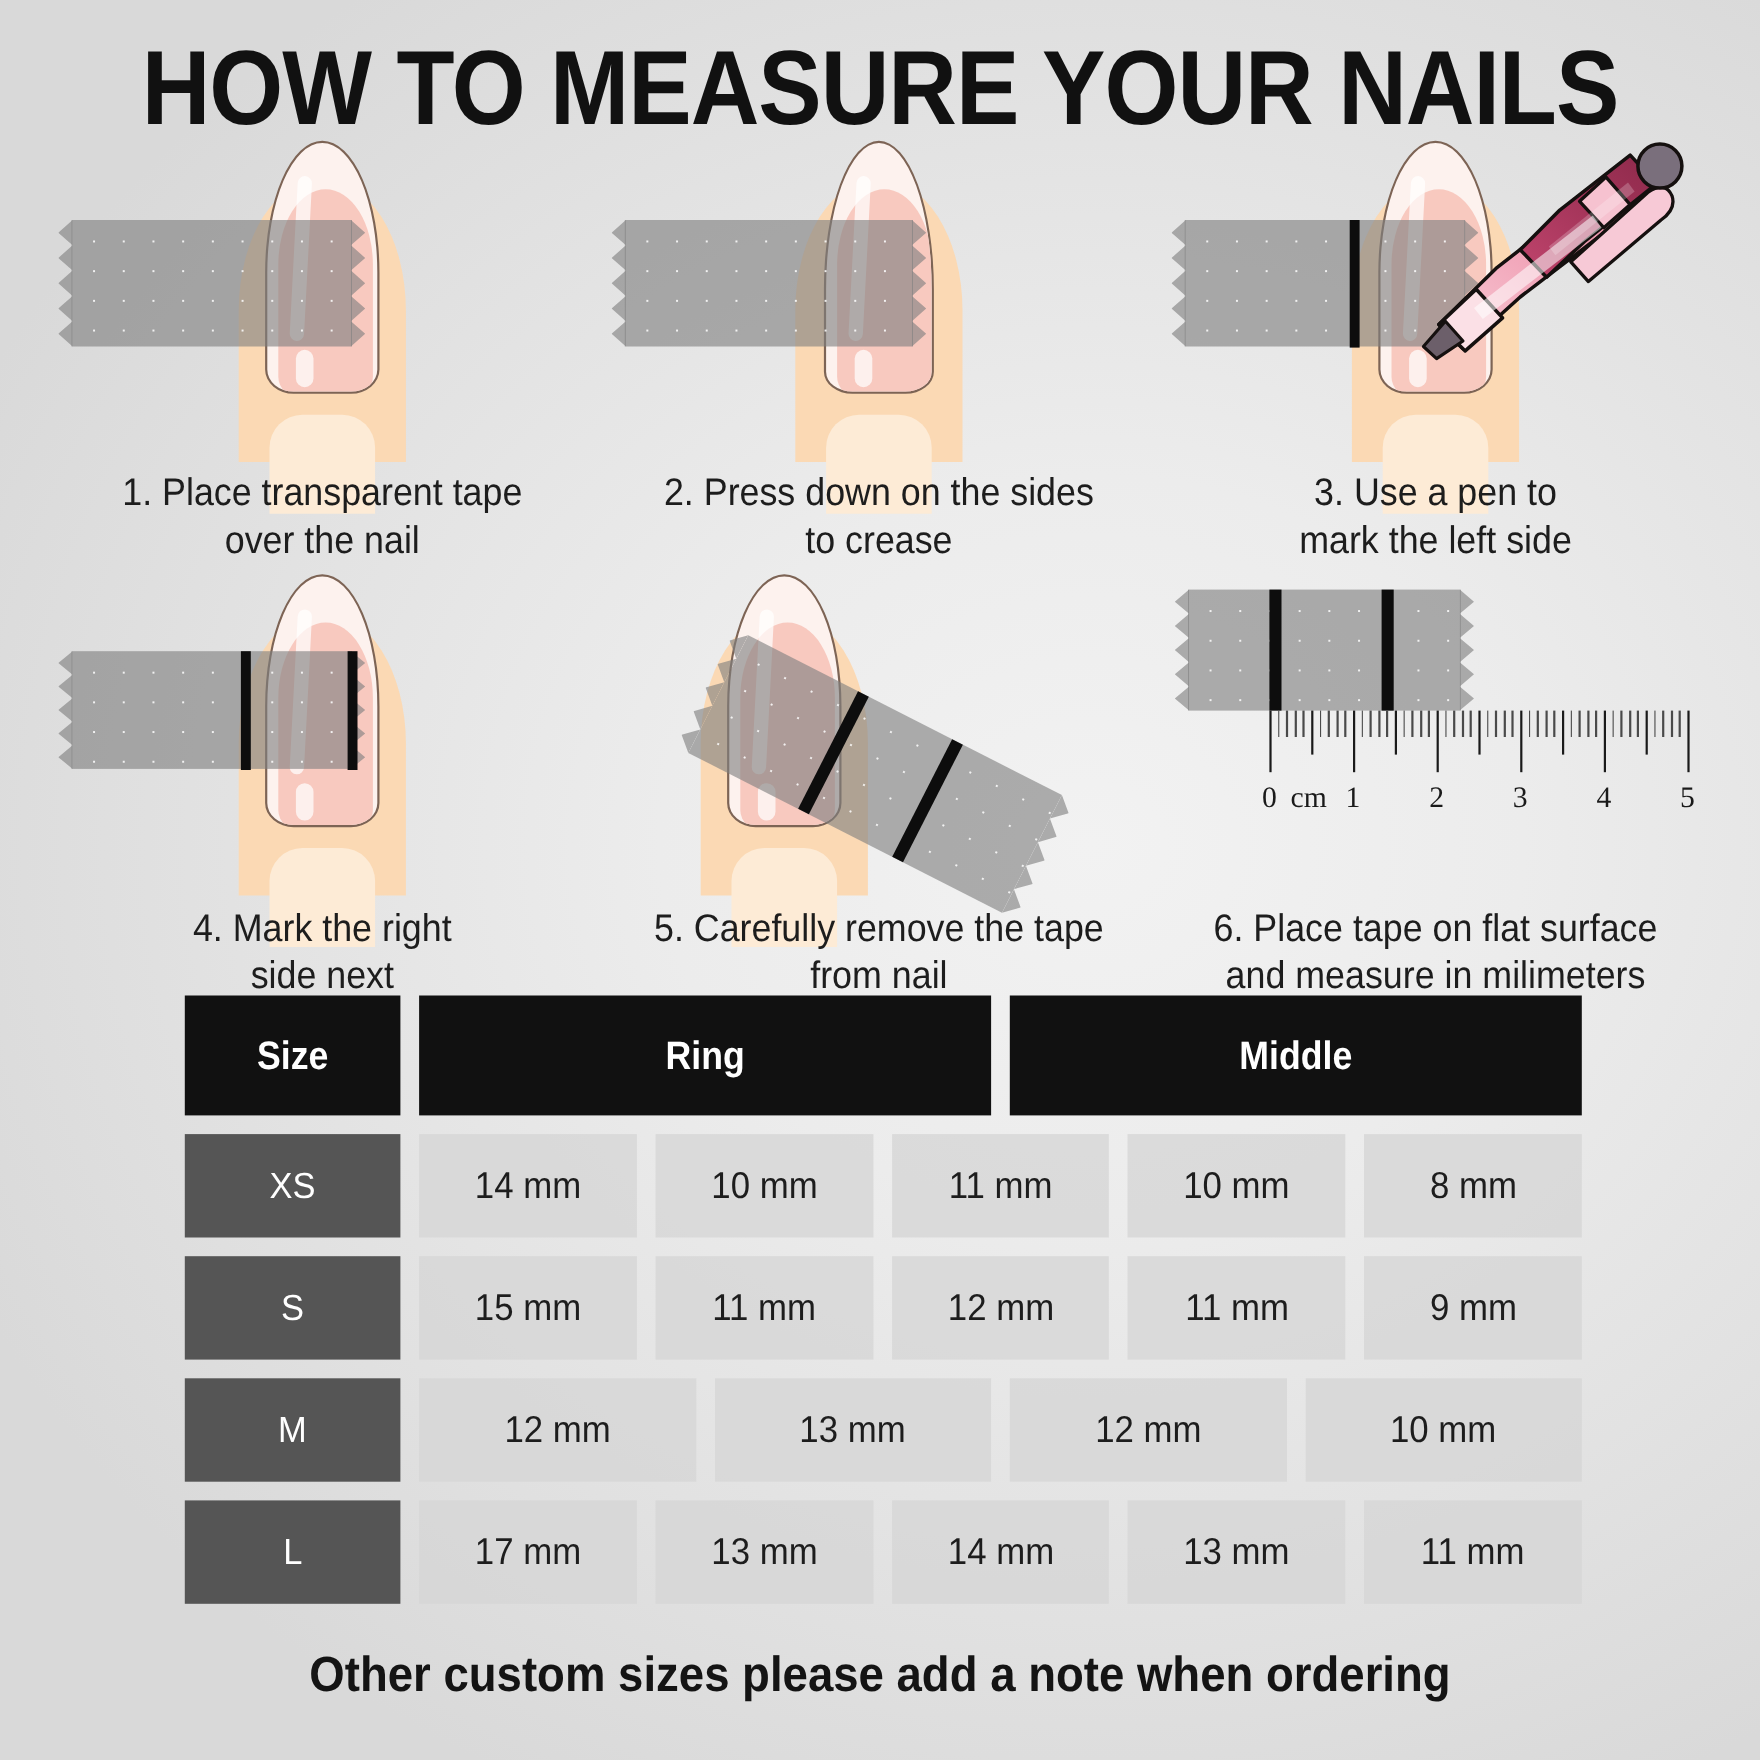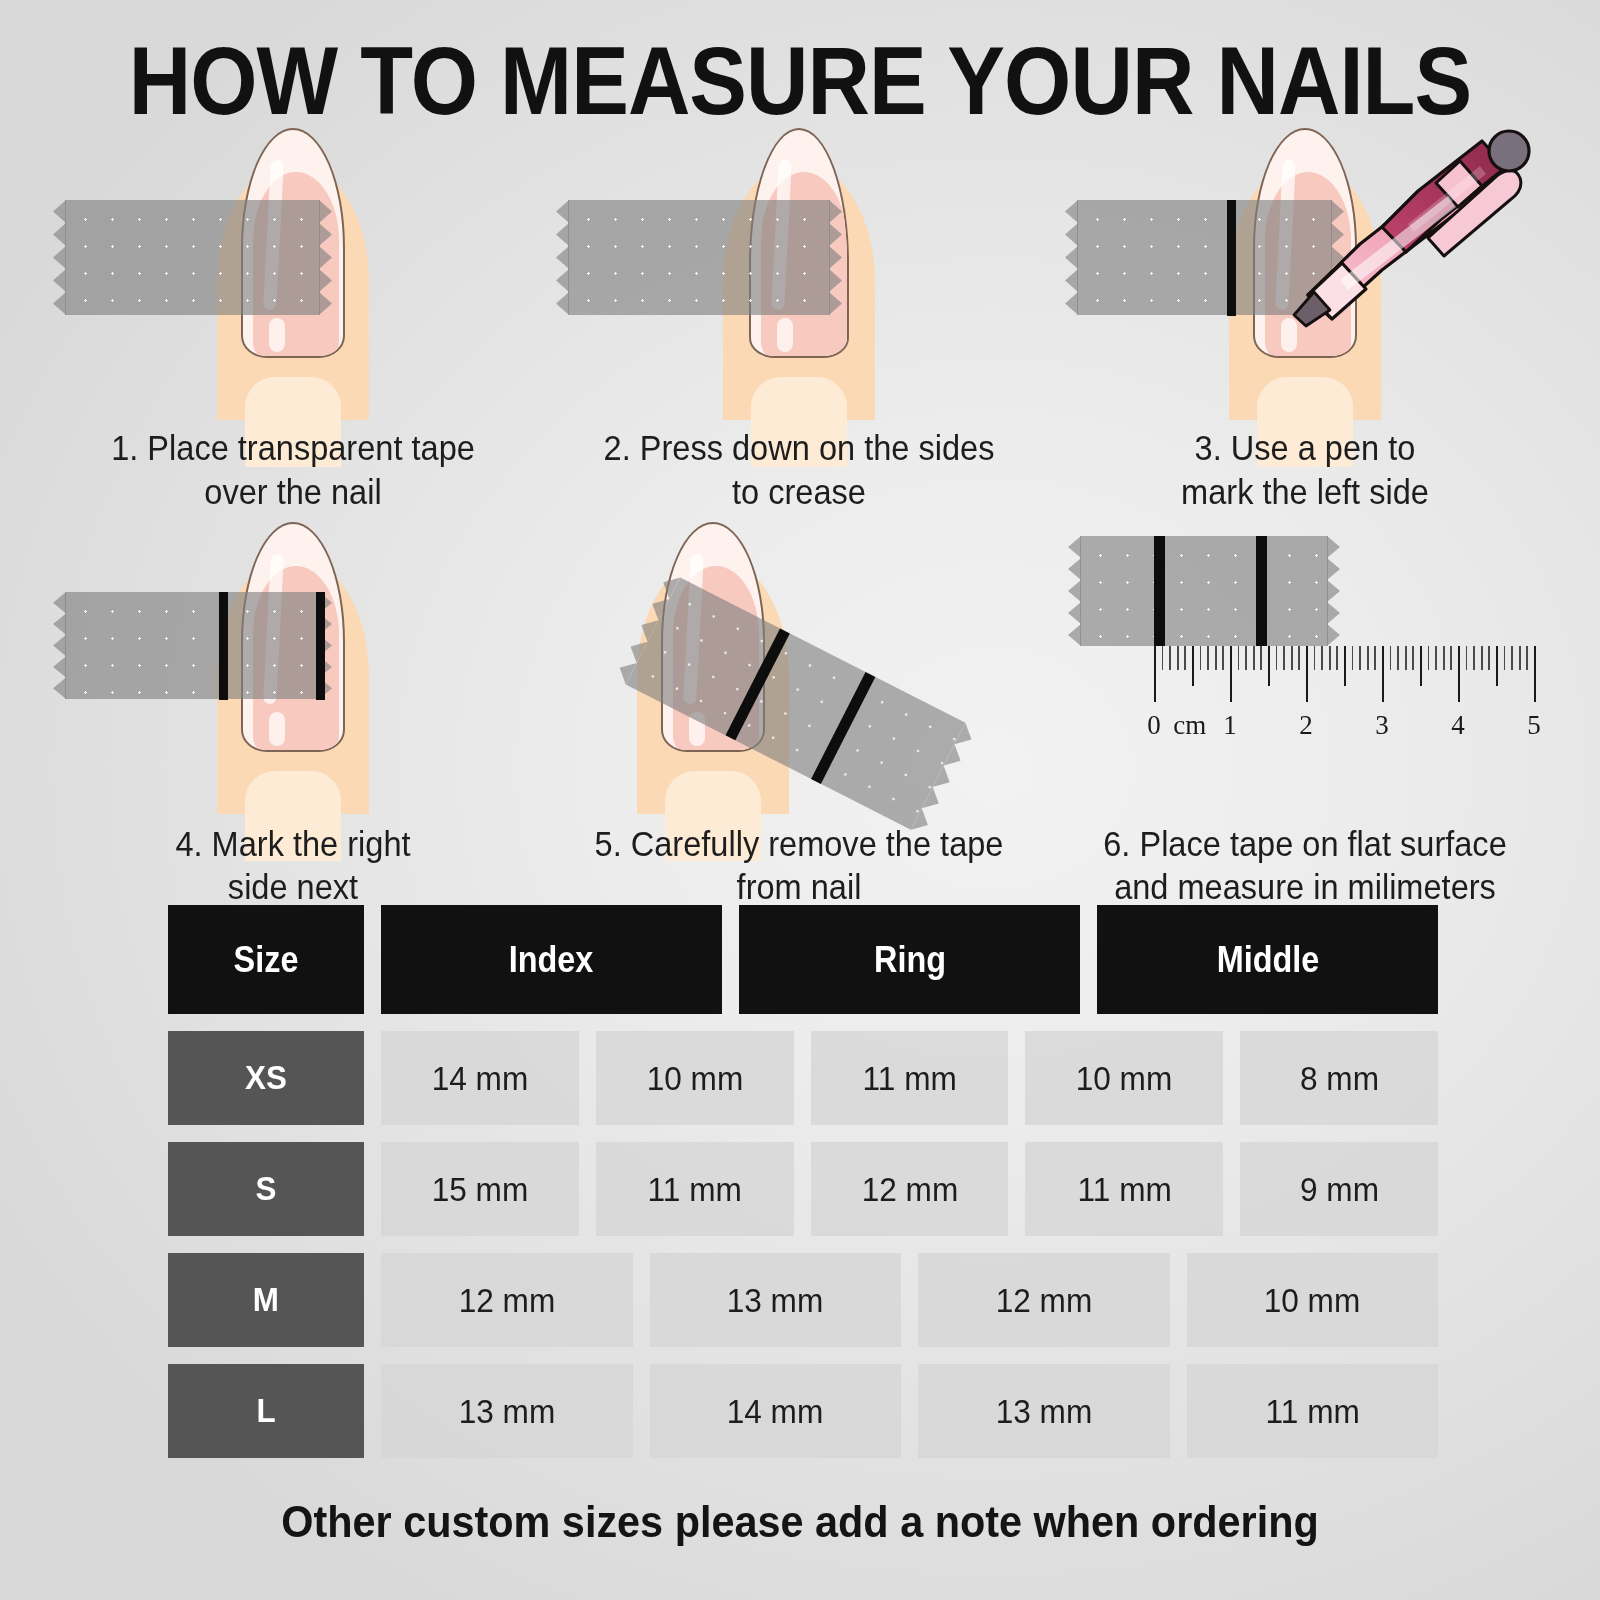--- a/index.html
+++ b/index.html
@@ -142,21 +142,21 @@
     transform:none;
     height:109px;
   }
   .thead .cell span{ display:block; transform:scaleX(0.90); font-size:36px; }
   .tbody .cell{
     background:rgba(214,214,214,0.80);
     color:#1d1d1d; font-weight:300;
   }
   .tbody .cell span{ display:block; transform:scaleX(0.93); }
   .tbody .cell.first{
-    background:#555555; color:#ffffff; font-weight:bold;
+    background:#555555; color:#ffffff; font-weight:normal;
   }
   .tbody .cell.first span{ transform:scaleX(0.95); font-size:33px; }
 
   
   .footer{
     position:absolute; bottom:52px; left:0; width:1600px;
     text-align:center;
     font-size:45px; font-weight:bold; color:#141414;
     transform:scaleX(0.92);
     white-space:nowrap;
@@ -453,23 +453,20 @@
     </div>
   </div>
 </div>
 
 <div class="tbl">
   <div class="trow thead" id="tbl-head">
       <div class="cell first">
         <span>Size</span>
       </div>
       <div class="cell">
-        <span>Index</span>
-      </div>
-      <div class="cell">
         <span>Ring</span>
       </div>
       <div class="cell">
         <span>Middle</span>
       </div>
     </div>
   <div id="tbl-body">
       <div class="trow tbody">
         <div class="cell first">
           <span>XS</span>
@@ -525,20 +522,23 @@
         </div>
         <div class="cell">
           <span>10 mm</span>
         </div>
       </div>
       <div class="trow tbody">
         <div class="cell first">
           <span>L</span>
         </div>
         <div class="cell">
+          <span>17 mm</span>
+        </div>
+        <div class="cell">
           <span>13 mm</span>
         </div>
         <div class="cell">
           <span>14 mm</span>
         </div>
         <div class="cell">
           <span>13 mm</span>
         </div>
         <div class="cell">
           <span>11 mm</span>

